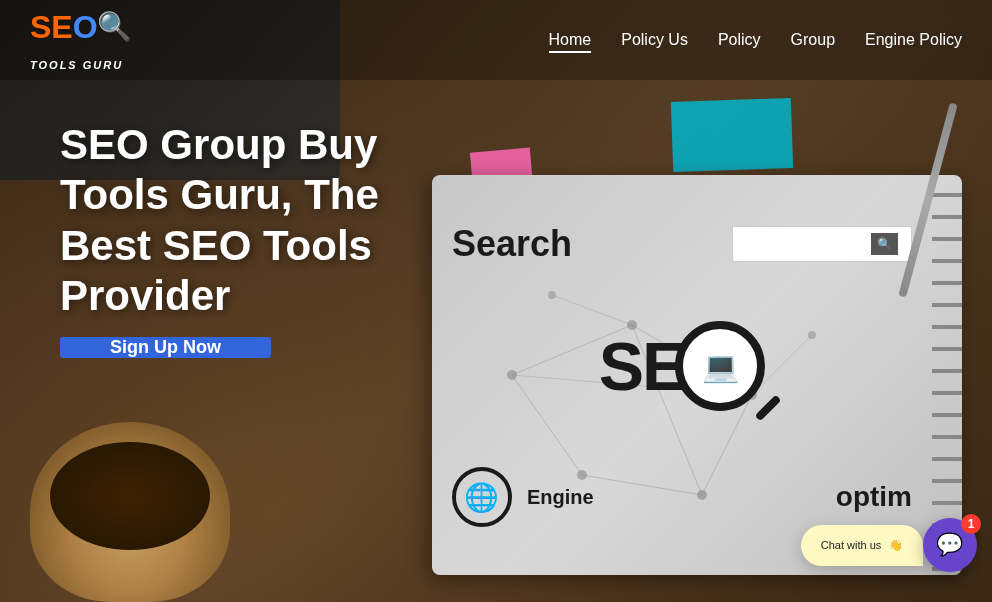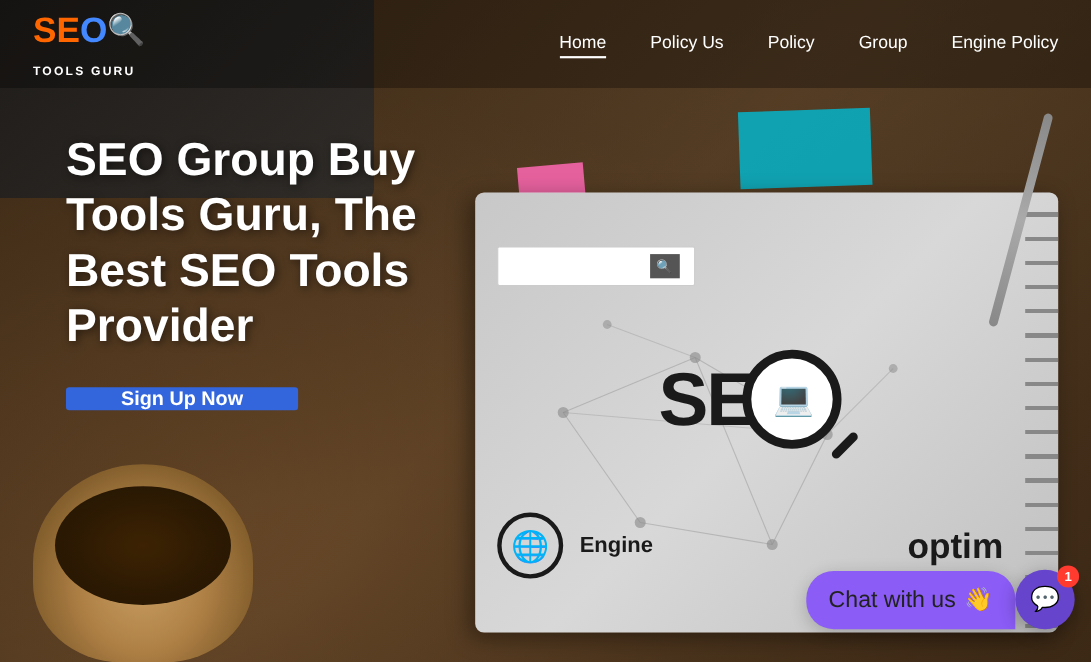--- a/index.html
+++ b/index.html
@@ -170,21 +170,21 @@
       justify-content: space-between;
     }
 
     .engine-text {
       font-size: 20px;
       font-weight: bold;
       color: #1a1a1a;
     }
 
     .optim-text {
-      font-size: 32px;
+      font-size: 28px;
       font-weight: bold;
       color: #1a1a1a;
     }
 
     
     .network-dots {
       position: absolute;
       inset: 0;
       pointer-events: none;
     }
@@ -234,26 +234,27 @@
       font-size: 28px;
     }
 
     .logo-subtitle {
       font-size: 11px;
       color: white;
       font-weight: bold;
       letter-spacing: 2px;
       text-transform: uppercase;
       margin-top: 16px;
+      font-style: italic;
     }
 
     .nav-links {
       display: flex;
       align-items: center;
-      gap: 40px;
+      gap: 30px;
       list-style: none;
     }
 
     .nav-links li a {
       text-decoration: none;
       color: white;
       font-size: 16px;
       font-weight: 500;
       transition: color 0.2s;
     }
@@ -270,21 +271,21 @@
       left: 60px;
       z-index: 5;
       max-width: 420px;
     }
 
     .hero-title {
       font-size: 42px;
       font-weight: 900;
       color: white;
       line-height: 1.2;
-      margin-bottom: 30px;
+      margin-bottom: 15px;
       text-shadow: 2px 2px 8px rgba(0,0,0,0.5);
     }
 
     .signup-btn {
       background: #3366dd;
       color: white;
       border: none;
       padding: 0 50px;
       font-size: 18px;
       font-weight: bold;
@@ -298,29 +299,29 @@
       position: absolute;
       bottom: 30px;
       right: 15px;
       display: flex;
       align-items: center;
       gap: 0;
       z-index: 20;
     }
 
     .chat-bubble {
-      background: #8b5cf6;
+      background: #fef9c3;
       border-radius: 25px 25px 0 25px;
       padding: 14px 20px;
-      font-size: 21px;
+      font-size: 11px;
       font-weight: 500;
       color: #222;
       box-shadow: 0 4px 15px rgba(0,0,0,0.2);
       display: flex;
-      align-items: flex-end;
+      align-items: flex-start;
       gap: 8px;
     }
 
     .chat-avatar {
       width: 54px;
       height: 54px;
       background: #6644cc;
       border-radius: 50%;
       display: flex;
       align-items: center;
@@ -461,20 +462,21 @@
     <circle cx="270" cy="320" r="5" fill="#888" opacity="0.6"></circle>
     <circle cx="120" cy="120" r="4" fill="#888" opacity="0.5"></circle>
     <circle cx="380" cy="160" r="4" fill="#888" opacity="0.5"></circle>
     <line x1="120" y1="120" x2="200" y2="150" stroke="#888" stroke-width="1" opacity="0.3"></line>
     <line x1="380" y1="160" x2="320" y2="220" stroke="#888" stroke-width="1" opacity="0.3"></line>
   </svg>
 
   <div class="notebook-content">
 
     <div class="notebook-search-row">
+      <span class="notebook-search-label">Search</span>
       <div class="notebook-search-box">
         <input type="text" style="border: none; outline: none; width: 120px;">
         <button class="search-icon-btn">🔍</button>
       </div>
     </div>
 
     <div class="notebook-seo-text">
       <span style="font-size:68px;font-weight:900;color:#1a1a1a;">SE</span>
       <div class="seo-magnifier">
         <span class="seo-magnifier-inner">💻</span>

